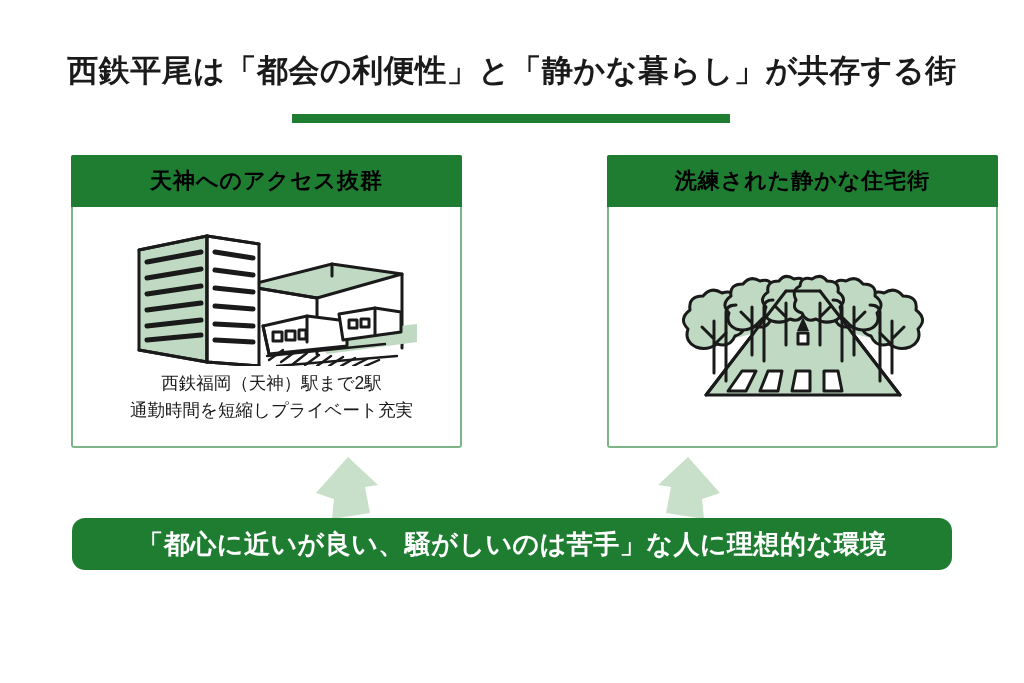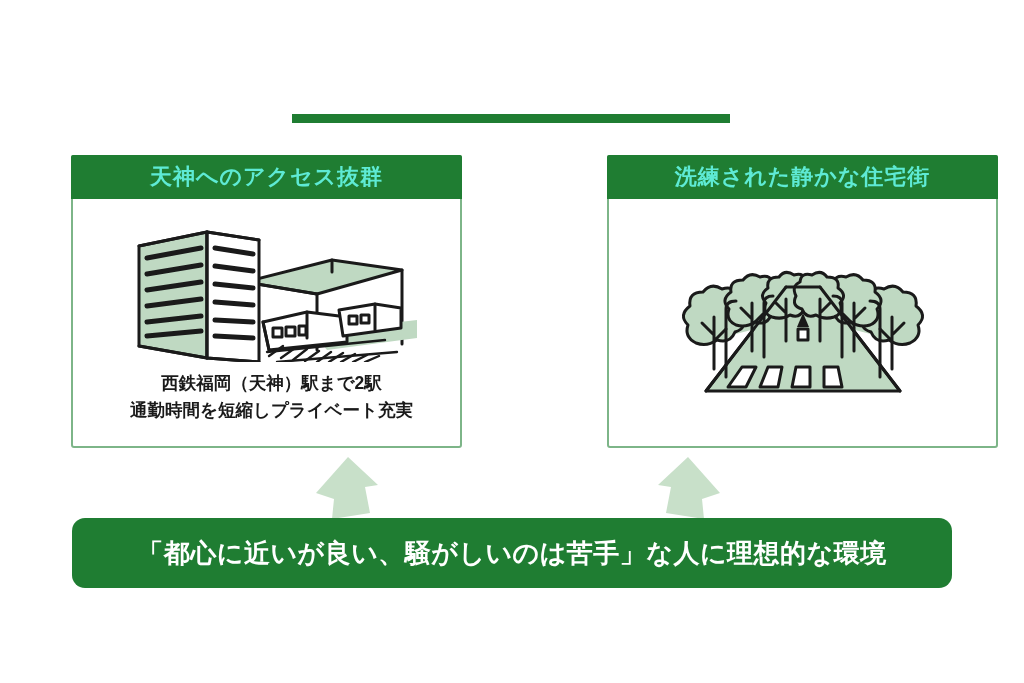--- a/index.html
+++ b/index.html
@@ -61,81 +61,82 @@
     box-sizing: border-box;
     border-radius: 3px;
     display: flex;
     flex-direction: column;
   }
   .card.left  { left: 71px; }
   .card.right { left: 563px; margin-left: 44px; }
 
   .card-header {
     background: #1f7d32;
-    color: #5eead4;
-    height: 44px;
+    color: #000000;
+    height: 52px;
     margin: -2px -2px 0 -2px;
     display: flex;
     align-items: center;
     justify-content: center;
     font-size: 22px;
     font-weight: bold;
     letter-spacing: 1px;
     border-radius: 2px 2px 0 0;
   }
   .card-illustration {
     flex: 1 1 auto;
     display: flex;
     align-items: center;
     justify-content: center;
     padding-top: 6px;
   }
   .card-body {
     padding: 0 0 22px 10px;
     text-align: center;
     font-size: 17.5px;
-    font-weight: bold;
+    font-weight: normal;
     color: #1a1a1a;
     line-height: 1.55;
     white-space: pre-line;
   }
 
   
   .arrow {
     position: absolute;
     width: 74px;
     height: 66px;
   }
   .arrow.left-arrow  { left: 310px; top: 455px; }
   .arrow.right-arrow { left: 652px; top: 455px; }
 
   
   .banner {
     position: absolute;
     left: 72px;
     top: 518px;
     width: 880px;
-    height: 70px;
+    height: 52px;
     background: #1f7d32;
     border-radius: 13px;
     display: flex;
     align-items: center;
     justify-content: center;
     color: #ffffff;
     font-size: 26px;
     font-weight: bold;
     letter-spacing: 0.5px;
     white-space: nowrap;
   }
 </style>
 </head>
 <body>
 
 <div class="slide">
 
+  <div class="title">西鉄平尾は「都会の利便性」と「静かな暮らし」が共存する街</div>
   <div class="title-underline"></div>
 
   <div class="cards">
 
     <div class="card left">
       <div class="card-header">天神へのアクセス抜群</div>
       <div class="card-illustration">
 
         <svg width="300" height="150" viewBox="0 0 300 150">
           <g fill="none" stroke="#1a1a1a" stroke-width="3" stroke-linejoin="round" stroke-linecap="round">

